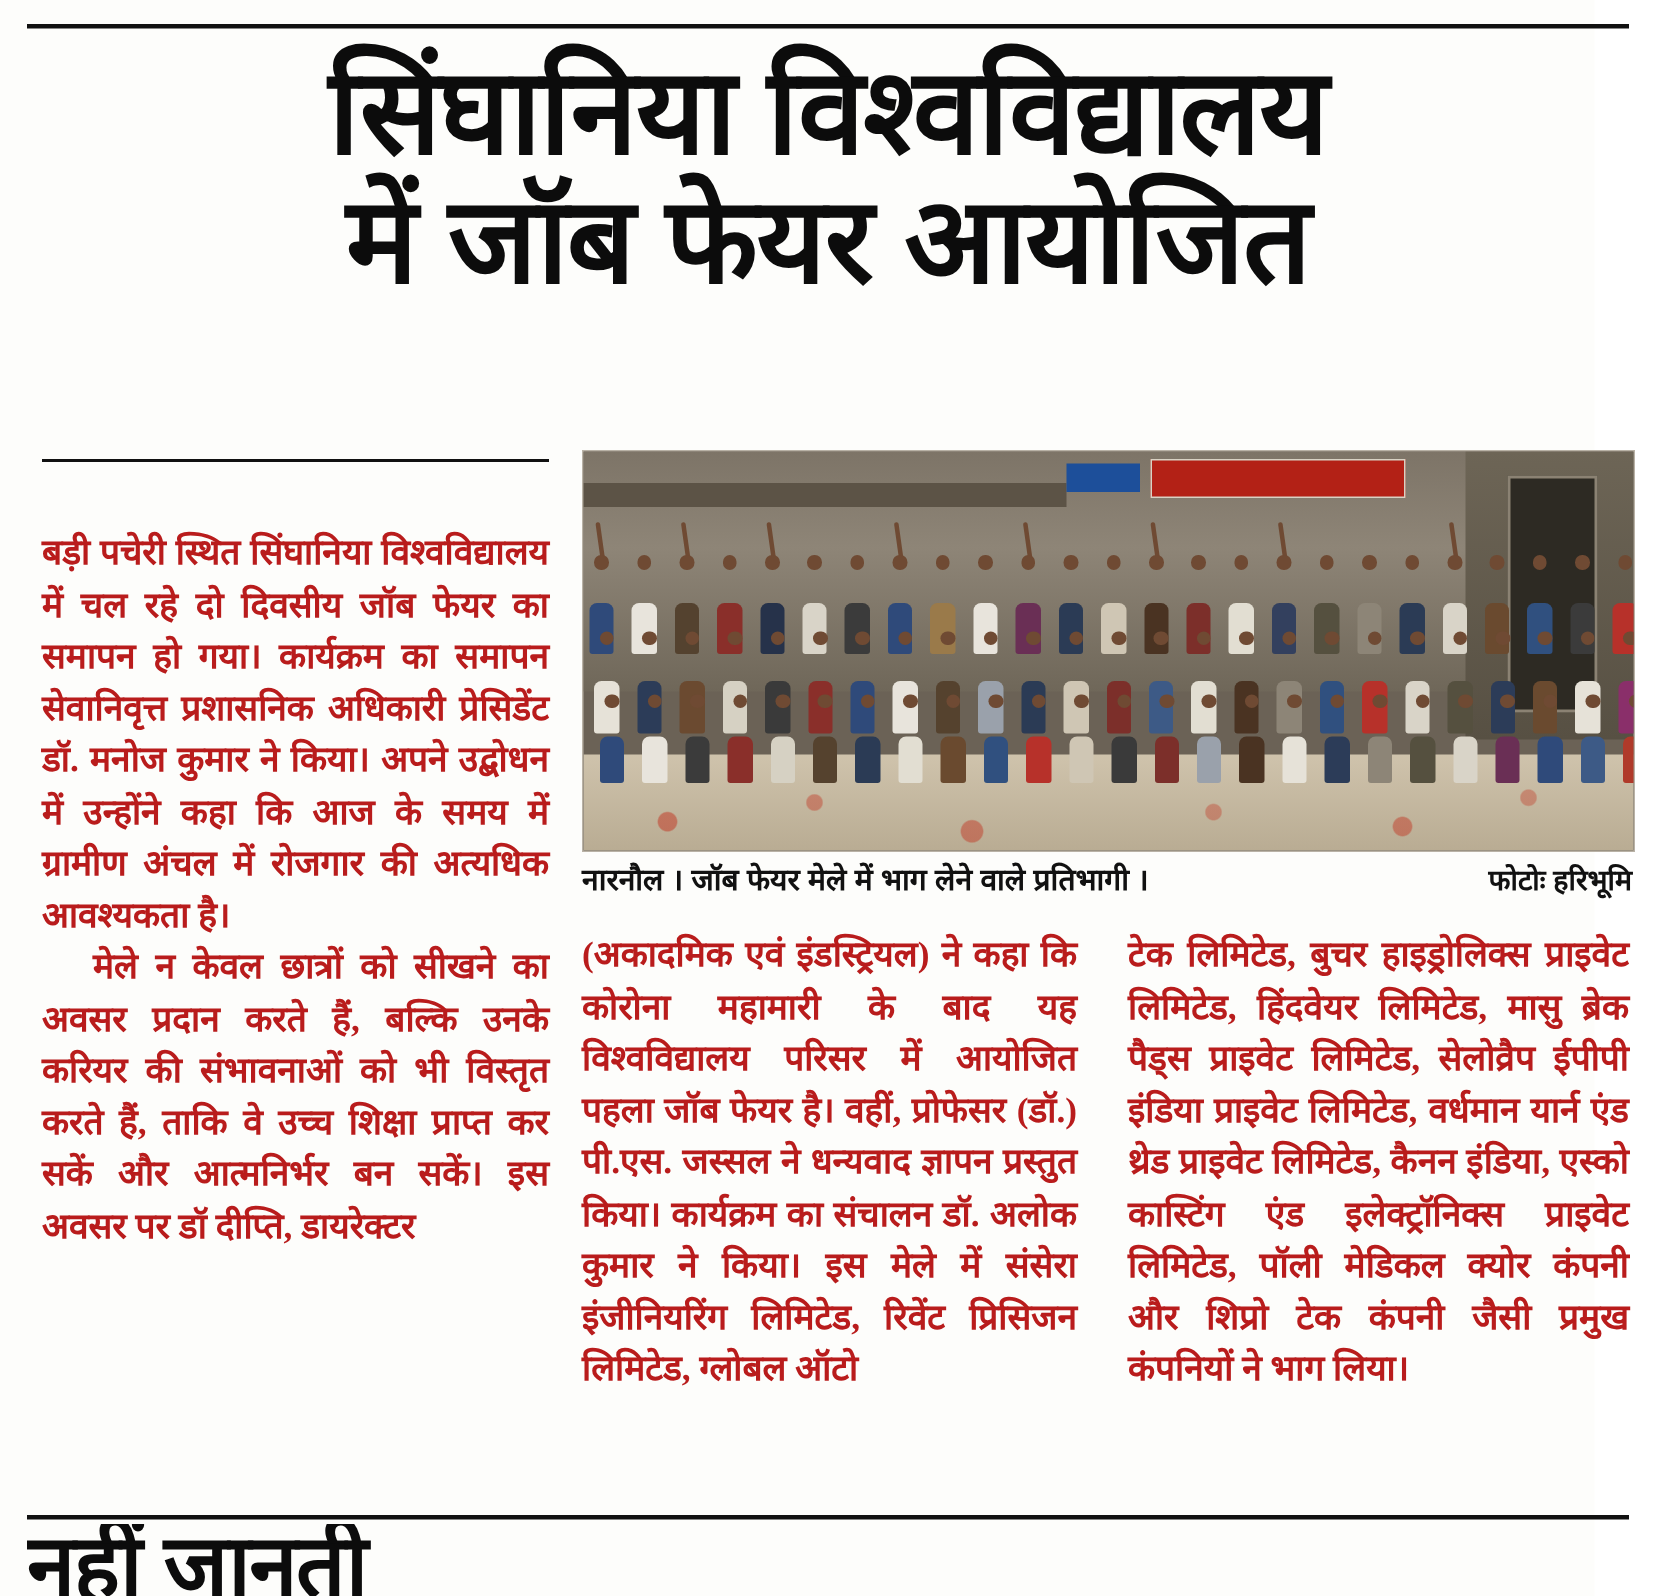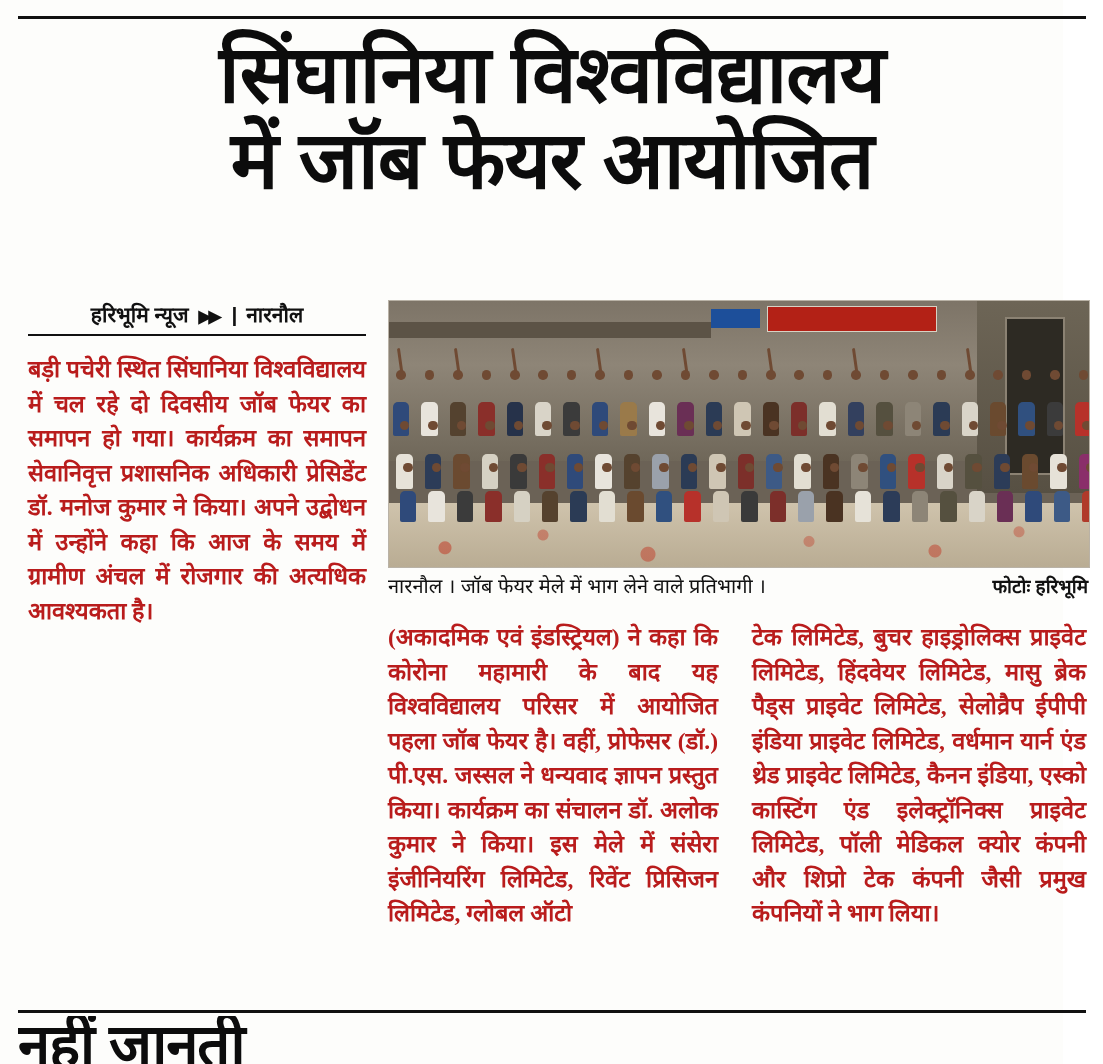--- a/index.html
+++ b/index.html
@@ -186,21 +186,21 @@
     top: 572px;
     width: 700px;
     display: flex;
     justify-content: space-between;
     align-items: baseline;
     font-family: "Liberation Sans", sans-serif;
     font-size: 20px;
     font-weight: bold;
     color: #111;
   }
-  .caption-row .cap-main { font-weight: normal; }
+  .caption-row .cap-main { font-weight: bold; }
   .caption-row .cap-credit { font-weight: bold; font-size: 19px; }
 
   #col-mid {
     left: 388px;
     top: 620px;
     width: 330px;
   }
   #col-right {
     left: 752px;
     top: 620px;
@@ -239,31 +239,26 @@
 <div class="page">
 
   <div class="rule-top"></div>
 
   <div class="headline">
     <span class="l1">सिंघानिया विश्वविद्यालय</span>
     <span class="l2">में जॉब फेयर आयोजित</span>
   </div>
 
   <div class="byline-wrap">
-    <div class="byline">
-      <span>हरिभूमि न्यूज</span>
-      <span class="arrow">▶▶</span>
-      <span class="sep">|</span>
-      <span>नारनौल</span>
-    </div>
     <div class="byline-rule"></div>
   </div>
 
   <div class="col" id="col-left">
     <p>बड़ी पचेरी स्थित सिंघानिया विश्वविद्यालय में चल रहे दो दिवसीय जॉब फेयर का समापन हो गया। कार्यक्रम का समापन सेवानिवृत्त प्रशासनिक अधिकारी प्रेसिडेंट डॉ. मनोज कुमार ने किया। अपने उद्बोधन में उन्होंने कहा कि आज के समय में ग्रामीण अंचल में रोजगार की अत्यधिक आवश्यकता है।</p>
+    <p>मेले न केवल छात्रों को सीखने का अवसर प्रदान करते हैं, बल्कि उनके करियर की संभावनाओं को भी विस्तृत करते हैं, ताकि वे उच्च शिक्षा प्राप्त कर सकें और आत्मनिर्भर बन सकें। इस अवसर पर डॉ दीप्ति, डायरेक्टर</p>
   </div>
 
   <div class="photo-box">
     <div class="photo-inner">
       <div class="wall"></div>
       <div class="wall-right"></div>
       <div class="stage-strip"></div>
       <div class="banner-2"></div>
       <div class="banner"></div>
       <div class="doorway"></div>

